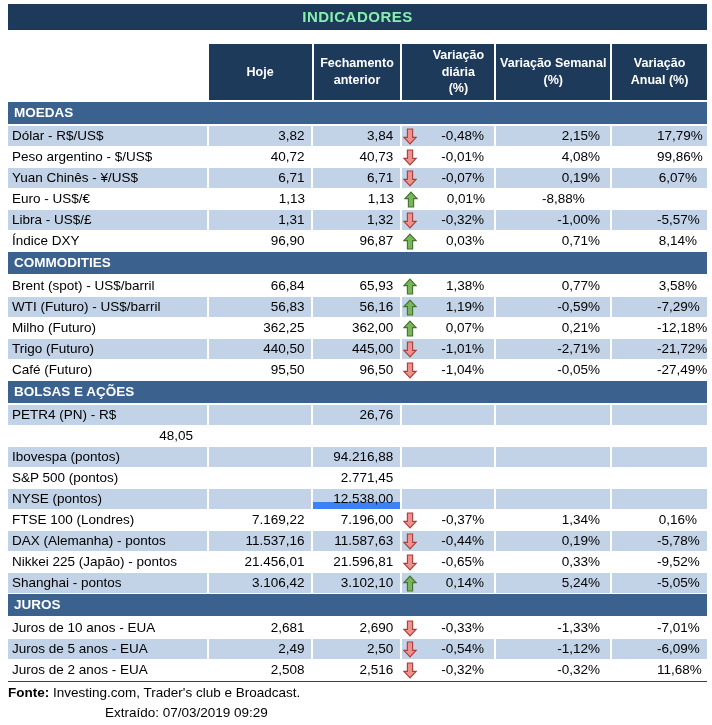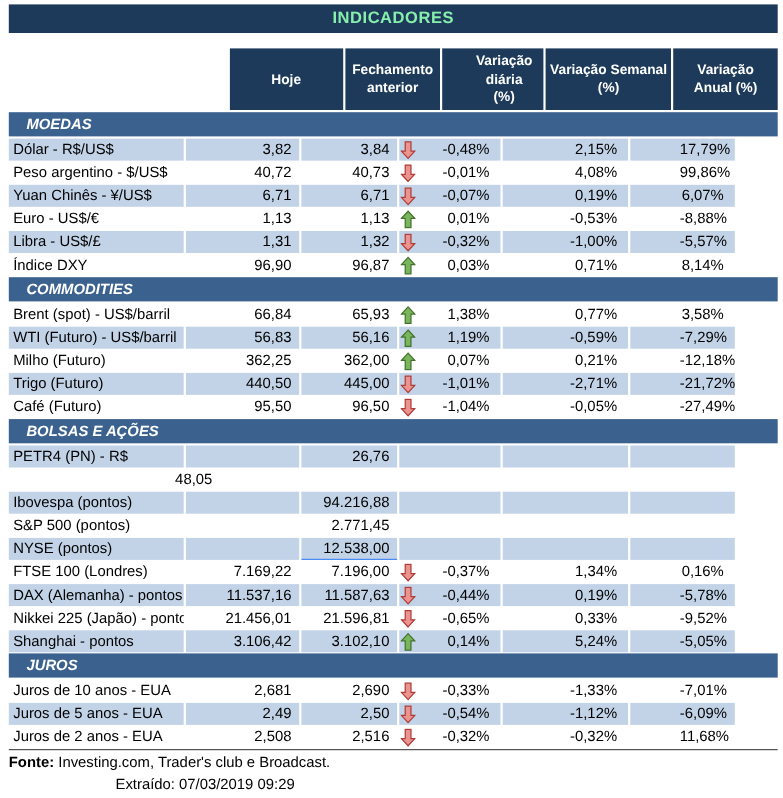--- a/index.html
+++ b/index.html
@@ -34,36 +34,36 @@
   .w-hoje { width:103px; }
   .w-fech { width:87px; }
   .w-dia  { width:92px;padding-left:20px; }
   .w-sem  { width:114px; }
   .w-anu  { width:95px; }
 
   .section-bar {
     height:22px; line-height:22px;
     background:#3b618f; color:#fff;
     font-weight:bold; font-size:13.5px;
-    padding-left:16px; margin:1px 0 2px 0;font-style:italic;
+    padding-left:6px; margin:1px 0 2px 0;
   }
 
   .row { display:flex; height:20px; margin-bottom:1px; font-size:13.5px; }
   .row .cell { margin-right:2px; line-height:20px; background:#fff; }
   .row .cell:last-child { margin-right:0; }
   .row.shade .cell { background:#c2d3e7; }
 
-  .cell.label { width:159px; padding-left:4px; white-space:nowrap; overflow:hidden; }
+  .cell.label { width:199px; padding-left:4px; white-space:nowrap; overflow:hidden; }
   .cell.num   { text-align:right; padding-right:7px; }
   .cell.pctcell { padding-right:10px;padding-left:45px; }
   .cell.dia {
     display:flex; justify-content:space-between; align-items:center;
     padding:0 10px 0 1px;
   }
-  .cell.underline { border-bottom:1px solid #3b82f6; }
+  .cell.underline { border-bottom:7px solid #3b82f6; }
   .arrow { width:15px; height:17px; display:inline-block; }
   .arrow svg { display:block; }
 
   .bottom-rule { height:1px; background:#404040; }
   .footer1 { font-size:13.5px; line-height:20px; margin-top:1px; }
   .footer1 .b { font-weight:bold; }
   .footer2 { font-size:13.5px; line-height:19px; padding-left:97px; }
 </style>
 </head>
 <body>
@@ -136,21 +136,20 @@
         <div class="cell num w-hoje">1,13</div>
         <div class="cell num w-fech">1,13</div>
         <div class="cell dia w-dia">
           <span class="arrow">
             <svg width="14" height="17" viewBox="0 0 15 18">
               <path d="M7.5 1 L14 8 L10.3 8 L10.3 17 L4.7 17 L4.7 8 L1 8 Z" fill="#78b55c" stroke="#44722c" stroke-width="1.2"></path>
             </svg>
           </span>
           <span>0,01%</span>
         </div>
-        <div class="cell num pctcell w-sem">-0,53%</div>
         <div class="cell num pctcell w-anu">-8,88%</div>
       </div>
       <div class="row shade">
         <div class="cell label">Libra - US$/£</div>
         <div class="cell num w-hoje">1,31</div>
         <div class="cell num w-fech">1,32</div>
         <div class="cell dia w-dia">
           <span class="arrow">
             <svg width="14" height="17" viewBox="0 0 15 18">
               <path d="M7.5 17 L1 10 L4.7 10 L4.7 1 L10.3 1 L10.3 10 L14 10 Z" fill="#ec9390" stroke="#ad3d38" stroke-width="1.2"></path>

